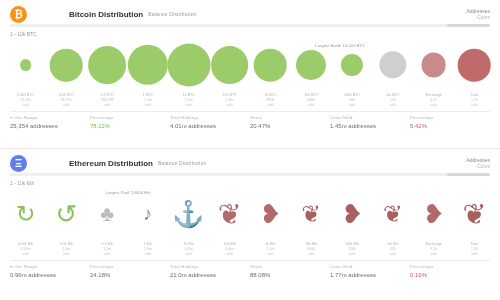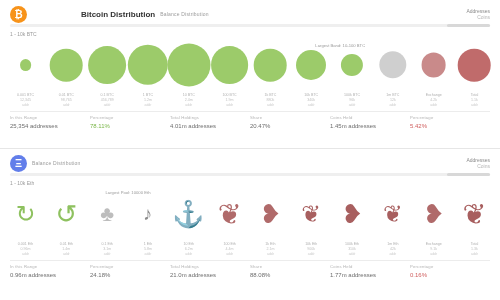--- a/index.html
+++ b/index.html
@@ -28,21 +28,21 @@
   .coin{
     width:17px;height:17px;border-radius:50%;
     display:flex;align-items:center;justify-content:center;
     font-size:10px;font-weight:bold;color:#fff;
     flex:0 0 auto;
   }
   .coin-btc{background:#f7931a;}
   .coin-eth{background:#627eea;font-size:11px;}
   .hdr-title{
     font-size:8px;font-weight:bold;color:#333;
-    margin-left:18px;
+    margin-left:6px;
     padding-left:36px;
   }
   .hdr-sub{
     font-size:5px;color:#9b9b9b;margin-left:5px;
     letter-spacing:.2px;
   }
   .hdr-right{
     margin-left:auto;text-align:right;line-height:1.25;
   }
   .hdr-right .r1{font-size:5px;color:#8a8a8a;}
@@ -255,20 +255,21 @@
       </div>
     </div>
 </div>
 
 <div class="divider-strong"></div>
 
 <div class="panel panel-bottom">
 
   <div class="hdr">
     <div class="coin coin-eth">Ξ</div>
+    <div class="hdr-title">Ethereum Distribution</div>
     <div class="hdr-sub">Balance Distribution</div>
     <div class="hdr-right">
       <div class="r1">Addresses</div>
       <div class="r2">Coins</div>
     </div>
   </div>
 
   <div class="bar-wrap">
     <div class="bar-track">
       <div class="bar-fill" style="width:0%"></div>

